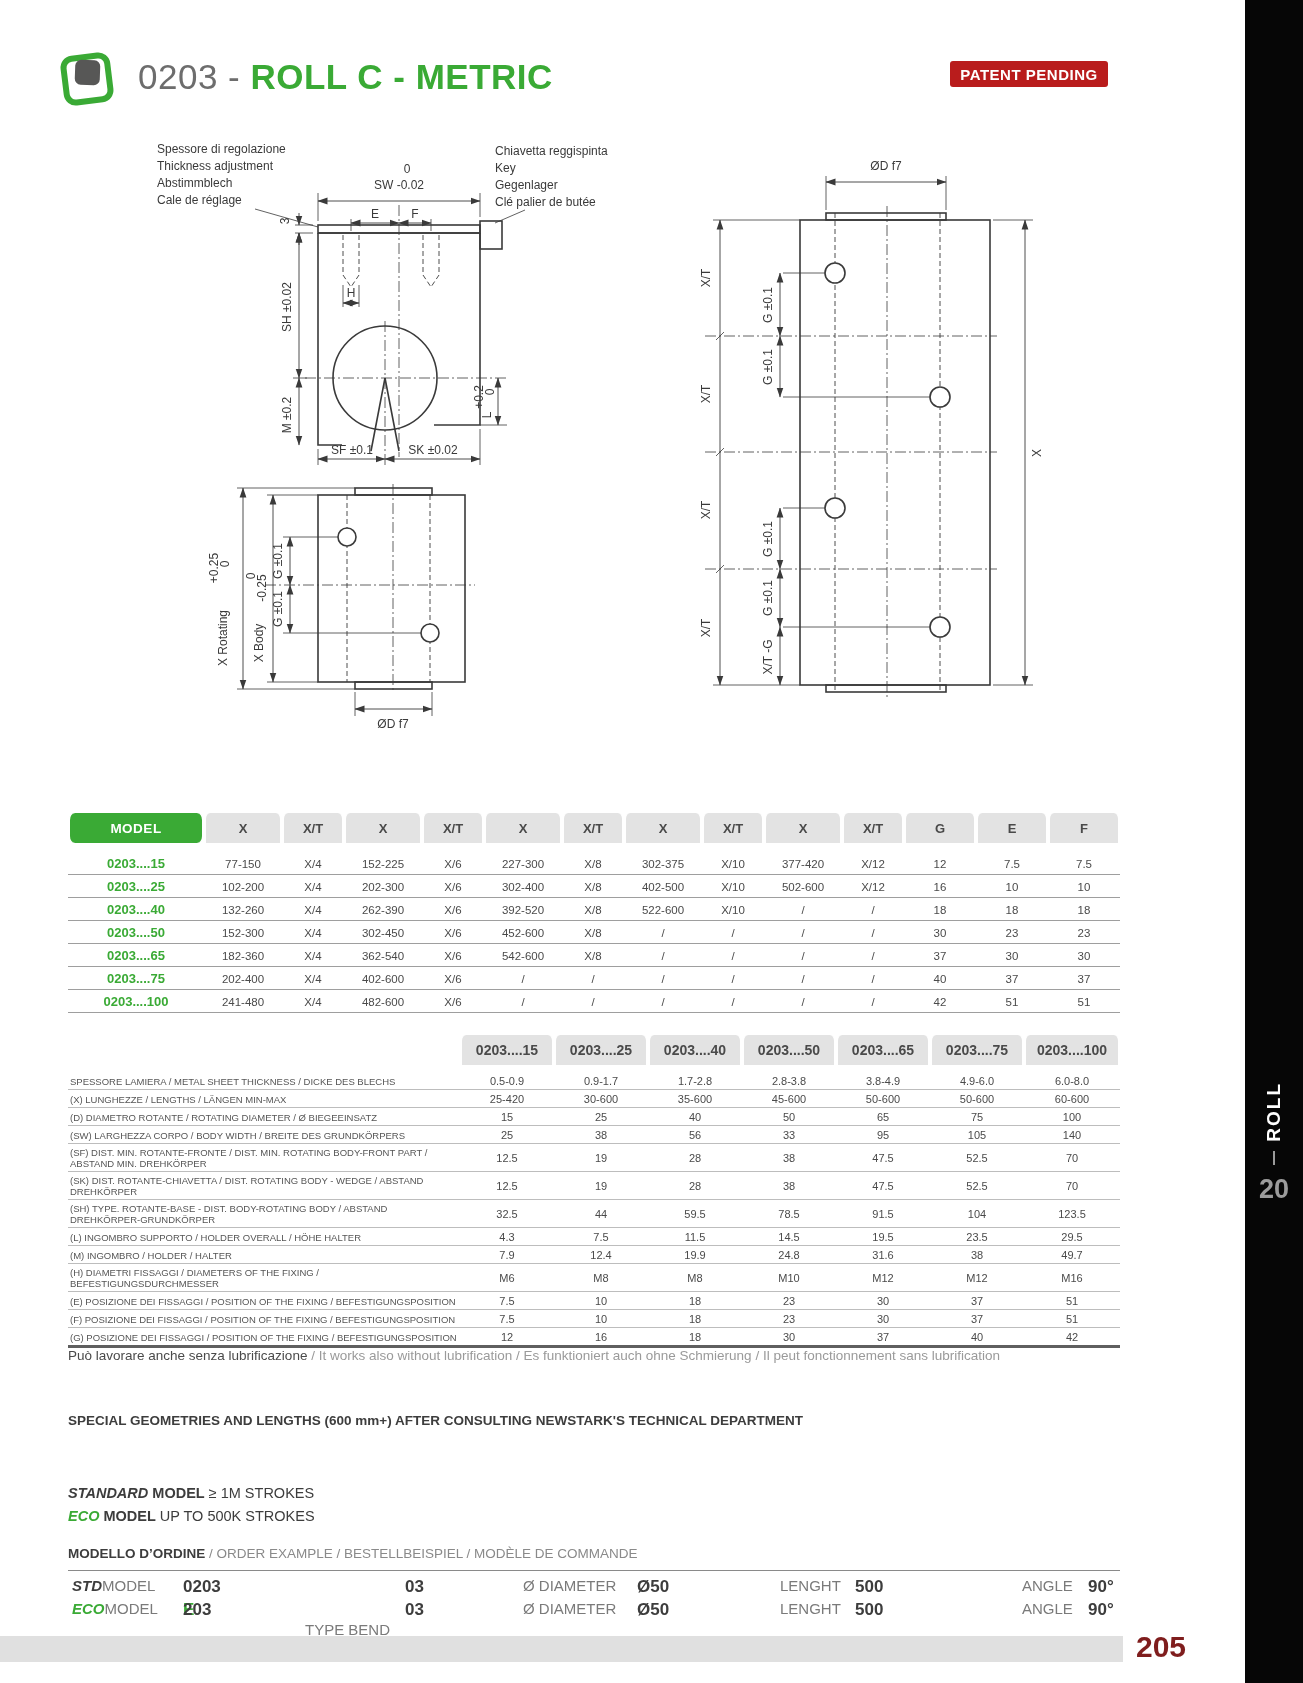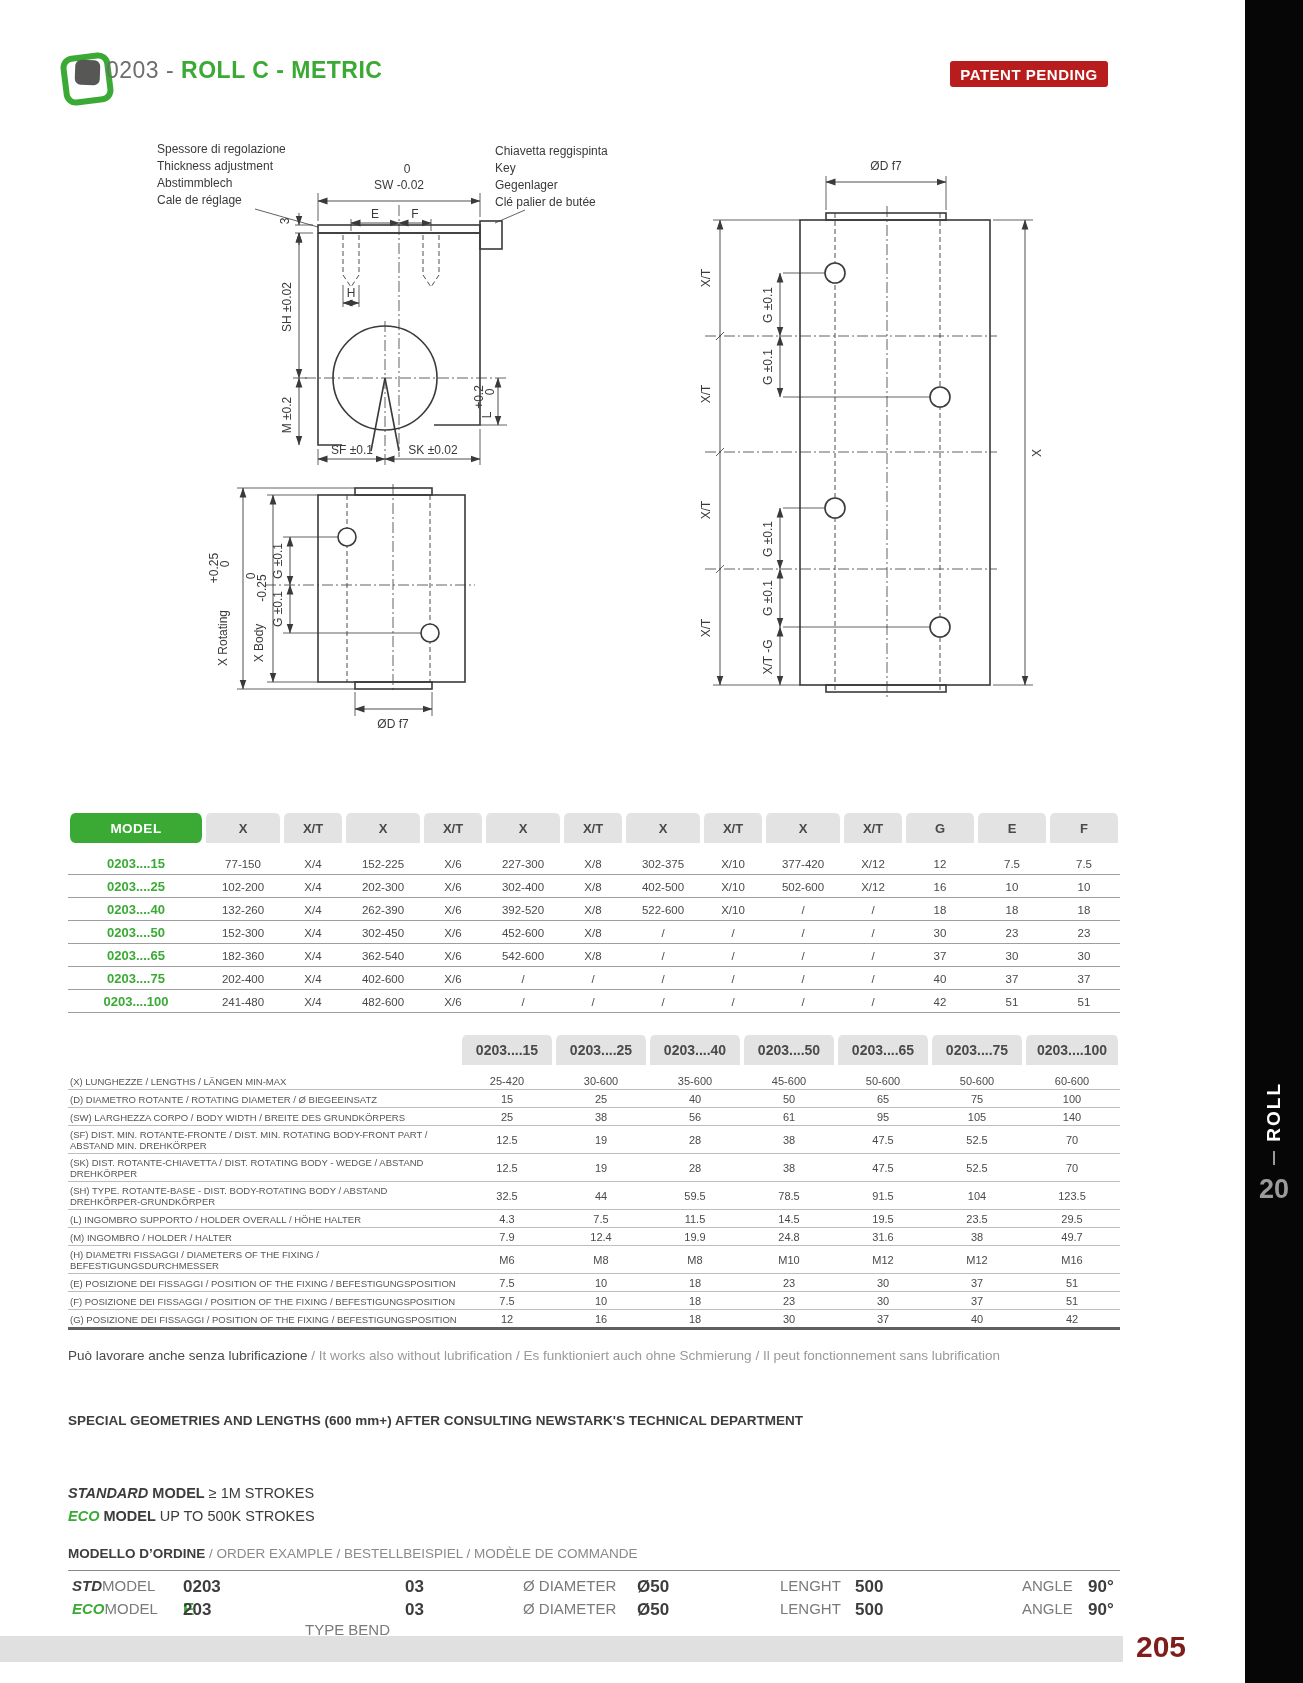--- a/index.html
+++ b/index.html
@@ -6,21 +6,21 @@
   body{
     width:1303px;height:1683px;position:relative;background:#fff;
     font-family:"Liberation Sans",sans-serif;color:#3d3d3d;overflow:hidden;
   }
   .abs{position:absolute;}
 
   
   .logo{left:62px;top:52px;width:52px;height:52px;}
   .logo-outer{position:absolute;left:0;top:2px;width:38px;height:38px;border:6px solid #3aaa35;border-radius:12px;transform:rotate(-7deg);}
   .logo-inner{position:absolute;left:13px;top:8px;width:25px;height:25px;background:#575756;border-radius:6px;transform:rotate(2deg);}
-  .page-title{left:106px;top:57px;font-size:23px;color:#6d6d6d;letter-spacing:0.5px;}
+  .page-title{left:138px;top:57px;font-size:35px;color:#6d6d6d;letter-spacing:0.5px;}
   .page-title .green{color:#3aaa35;font-weight:bold;}
   .patent-badge{left:950px;top:61px;width:158px;height:26px;background:#b91c1c;color:#fff;
     border-radius:3px;display:flex;align-items:center;justify-content:center;
     font-size:15px;font-weight:bold;letter-spacing:0.5px;}
 
   
   svg{position:absolute;overflow:visible;}
   svg text{fill:#3a3a3a;font-family:"Liberation Sans",sans-serif;font-size:12px;}
   .out{fill:none;stroke:#3a3a3a;stroke-width:1.6;}
   .outw{fill:#fff;stroke:#3a3a3a;stroke-width:1.6;}
@@ -464,20 +464,30 @@
         <th>0203....25</th>
         <th>0203....40</th>
         <th>0203....50</th>
         <th>0203....65</th>
         <th>0203....75</th>
         <th>0203....100</th>
       </tr>
     </thead>
   <tbody>
       <tr>
+        <td class="lbl">SPESSORE LAMIERA / METAL SHEET THICKNESS / DICKE DES BLECHS</td>
+        <td>0.5-0.9</td>
+        <td>0.9-1.7</td>
+        <td>1.7-2.8</td>
+        <td>2.8-3.8</td>
+        <td>3.8-4.9</td>
+        <td>4.9-6.0</td>
+        <td>6.0-8.0</td>
+      </tr>
+      <tr>
         <td class="lbl">(X) LUNGHEZZE / LENGTHS / LÄNGEN MIN-MAX</td>
         <td>25-420</td>
         <td>30-600</td>
         <td>35-600</td>
         <td>45-600</td>
         <td>50-600</td>
         <td>50-600</td>
         <td>60-600</td>
       </tr>
       <tr>
@@ -488,21 +498,21 @@
         <td>50</td>
         <td>65</td>
         <td>75</td>
         <td>100</td>
       </tr>
       <tr>
         <td class="lbl">(SW) LARGHEZZA CORPO / BODY WIDTH / BREITE DES GRUNDKÖRPERS</td>
         <td>25</td>
         <td>38</td>
         <td>56</td>
-        <td>61</td>
+        <td>33</td>
         <td>95</td>
         <td>105</td>
         <td>140</td>
       </tr>
       <tr>
         <td class="lbl">(SF) DIST. MIN. ROTANTE-FRONTE / DIST. MIN. ROTATING BODY-FRONT PART / ABSTAND MIN. DREHKÖRPER</td>
         <td>12.5</td>
         <td>19</td>
         <td>28</td>
         <td>38</td>

